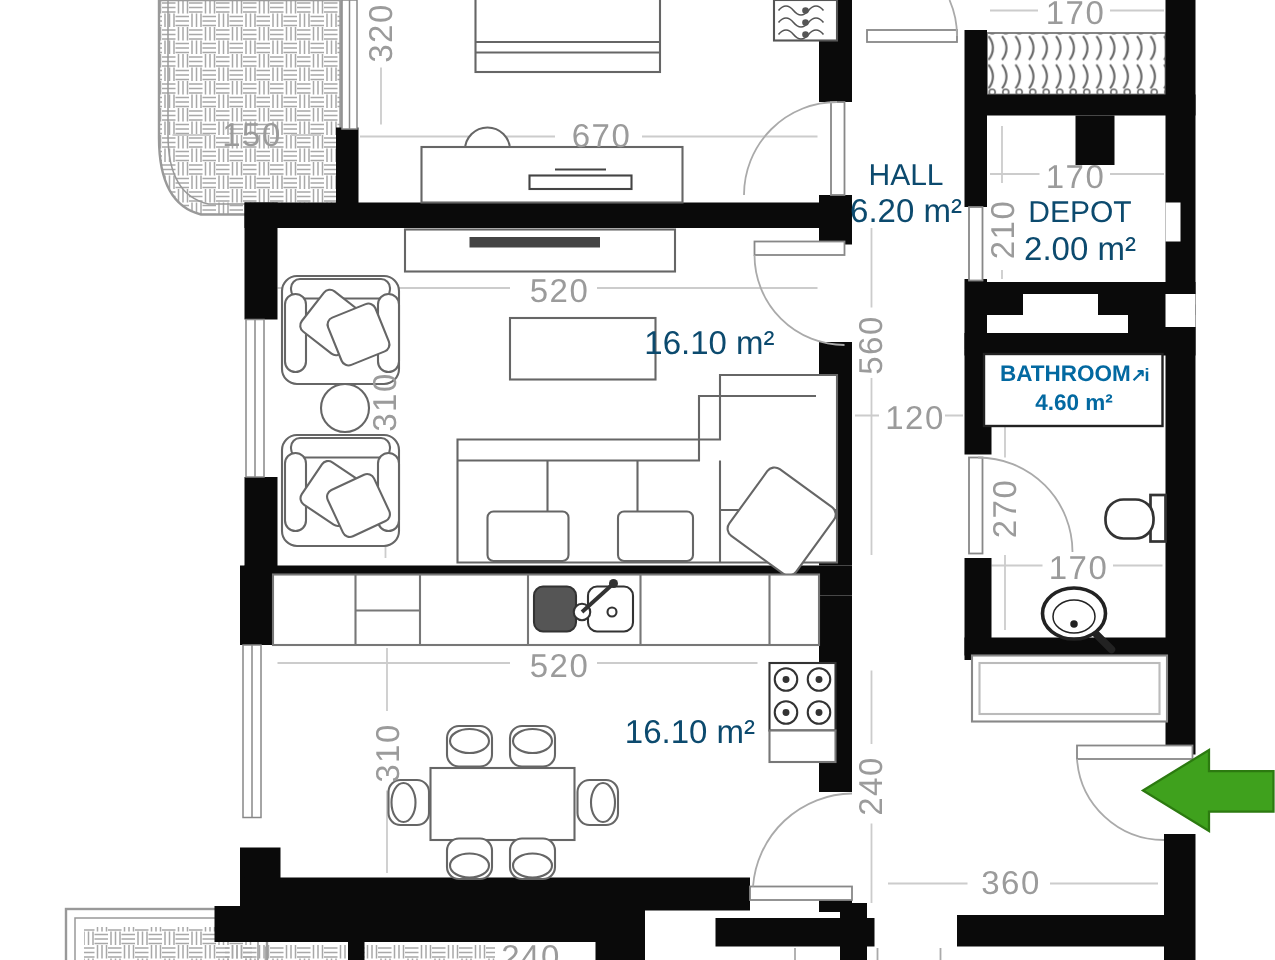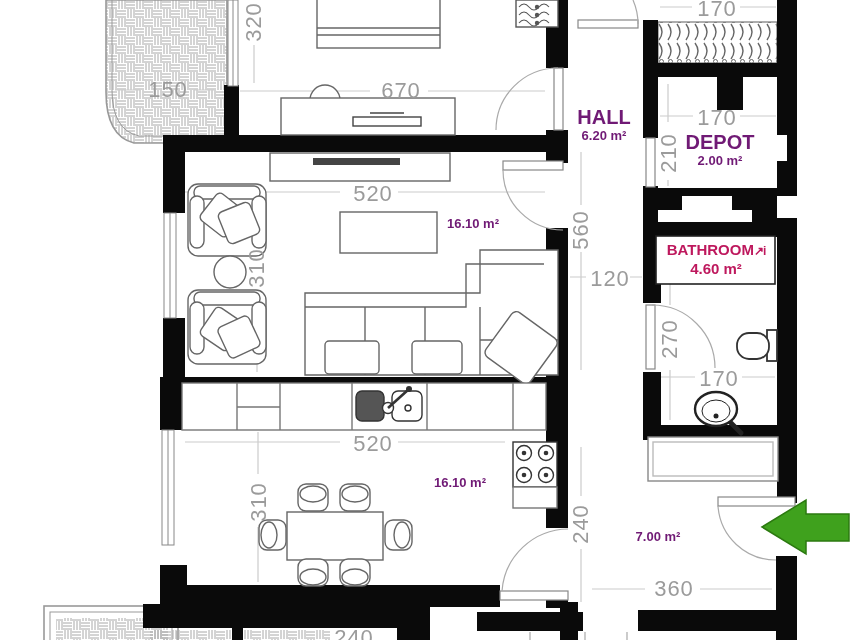--- a/index.html
+++ b/index.html
@@ -1,27 +1,27 @@
 <!DOCTYPE html>
 <html style="--wall: #0a0a0a; --dimension: #9b9b9b; --arrow-fill: #3fa11d; --arrow-stroke: #2c7a10;"><head>
 <meta charset="utf-8">
 <style>
   html,body{margin:0;padding:0;background:#fff;}
   #plan{position:relative;width:850px;height:640px;background:#fff;overflow:hidden;
         font-family:"Liberation Sans",sans-serif;}
   #plan svg{position:absolute;left:0;top:0;}
   .wall{fill:var(--wall,#0a0a0a);}
-  .lbl{position:absolute;text-align:center;color:#701a75;font-weight:bold;font-size:20px;
+  .lbl{position:absolute;text-align:center;color:#0c4a6e;font-weight:normal;font-size:20px;
        line-height:1.05;white-space:nowrap;}
-  .area{font-size:13px;}
+  .area{font-size:22px;}
   .dim{position:absolute;text-align:center;color:var(--dimension,#9b9b9b);
        font-size:22px;font-weight:400;letter-spacing:1px;white-space:nowrap;}
   .dim.v{transform:rotate(-90deg);}
   .bathbox{position:absolute;left:658px;top:241px;width:116px;text-align:center;
-       font-weight:bold;font-size:15px;line-height:1.25;color:#be185d;}
+       font-weight:bold;font-size:15px;line-height:1.25;color:#0369a1;}
   .bathbox .icon{font-size:12px;letter-spacing:-1px;}
 </style>
 </head>
 <body>
 
 <div id="plan">
 <svg width="850" height="640" viewBox="0 0 850 640">
   <defs>
     <pattern id="weave" width="18" height="18" patternUnits="userSpaceOnUse">
       <path d="M0,2 H9 M0,5 H9 M0,8 H9 M11,0 V9 M14,0 V9 M17,0 V9 M2,9 V18 M5,9 V18 M8,9 V18 M9,11 H18 M9,14 H18 M9,17 H18" stroke="#a8a8a8" stroke-width="1" fill="none"></path>
@@ -254,21 +254,20 @@
 
   <polygon points="762,527 806,500 806,514 849,514 849,541 806,541 806,554" fill="#3fa11d" stroke="#2c7a10" stroke-width="1.5"></polygon>
 </svg>
 
 <div class="lbl" style="left:560px;top:107px;width:88px">HALL</div>
 <div class="lbl area" style="left:552px;top:129px;width:104px">6.20 m²</div>
 <div class="lbl" style="left:678px;top:132px;width:84px">DEPOT</div>
 <div class="lbl area" style="left:678px;top:154px;width:84px">2.00 m²</div>
 <div class="lbl area" style="left:413px;top:217px;width:120px">16.10 m²</div>
 <div class="lbl area" style="left:400px;top:476px;width:120px">16.10 m²</div>
-<div class="lbl area" style="left:598px;top:530px;width:120px">7.00 m²</div>
 <div class="bathbox">
   <span>BATHROOM</span><span class="icon">↗i</span><br>
   <span>4.60 m²</span>
 </div>
 
 <div class="dim" style="left:140px;top:77px;width:56px">150</div>
 <div class="dim" style="left:373px;top:78px;width:56px">670</div>
 <div class="dim v" style="left:226px;top:9px;width:56px">320</div>
 <div class="dim" style="left:693px;top:-4px;width:48px">170</div>
 <div class="dim" style="left:345px;top:181px;width:56px">520</div>

